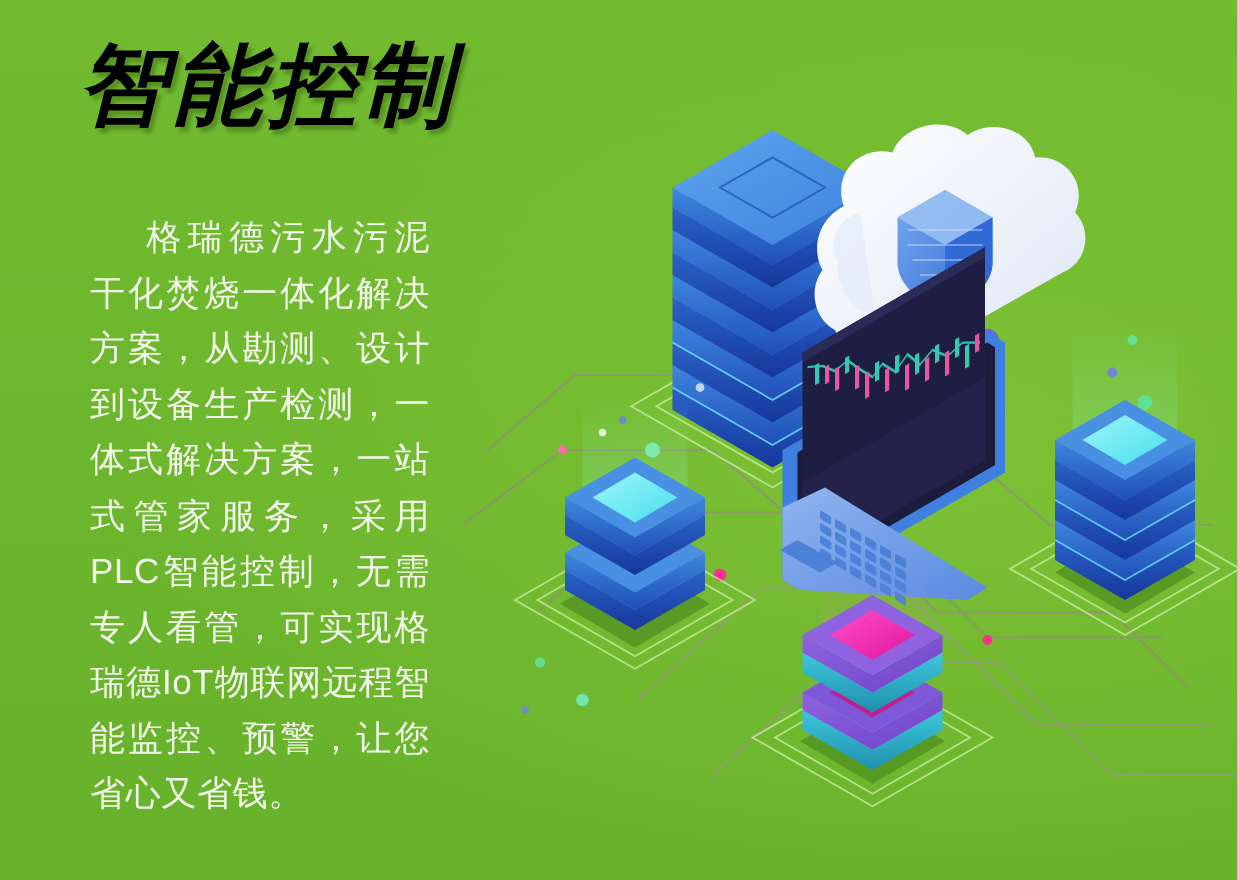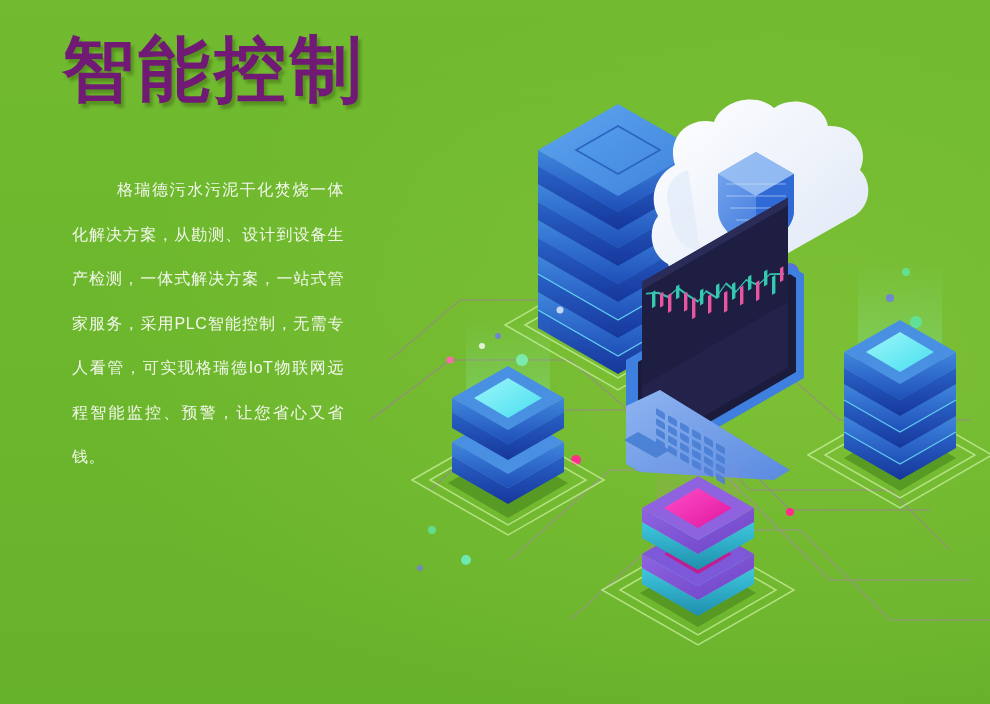--- a/index.html
+++ b/index.html
@@ -35,21 +35,21 @@
     letter-spacing:4px;
     color:#ffffff;
     line-height:1;
     text-shadow:3px 4px 3px rgba(40,70,10,.35);
     white-space:nowrap;
   }
   .paragraph{
     position:absolute;
     left:72px;top:168px;
     width:272px;
-    font-size:16px;
+    font-size:28px;
     line-height:44.5px;
     letter-spacing:.5px;
     color:#f2f7ea;
     text-align:justify;
     text-align-last:left;
     text-indent:45px;
   }
 
   
   .stage{
@@ -374,17 +374,17 @@
       <g>
         <circle cx="62" cy="470" r="4" fill="#5fe39a" opacity=".9"></circle>
         <circle cx="96" cy="500" r="5" fill="#6ff0c8" opacity=".85"></circle>
         <circle cx="50" cy="508" r="3" fill="#6f7fe0" opacity=".8"></circle>
         <circle cx="190" cy="250" r="3.5" fill="#ffffff" opacity=".7"></circle>
       </g>
     </svg>
   </div>
 
   <div class="copy">
-    <div class="title" style="color: #701a75;">智能控制</div>
+    <div class="title" style="color: #000000; font-style: italic;">智能控制</div>
     <div class="paragraph" style="color: rgb(242, 247, 234);">格瑞德污水污泥干化焚烧一体化解决方案，从勘测、设计到设备生产检测，一体式解决方案，一站式管家服务，采用PLC智能控制，无需专人看管，可实现格瑞德IoT物联网远程智能监控、预警，让您省心又省钱。</div>
   </div>
 
 </div>
 
 </body></html>

